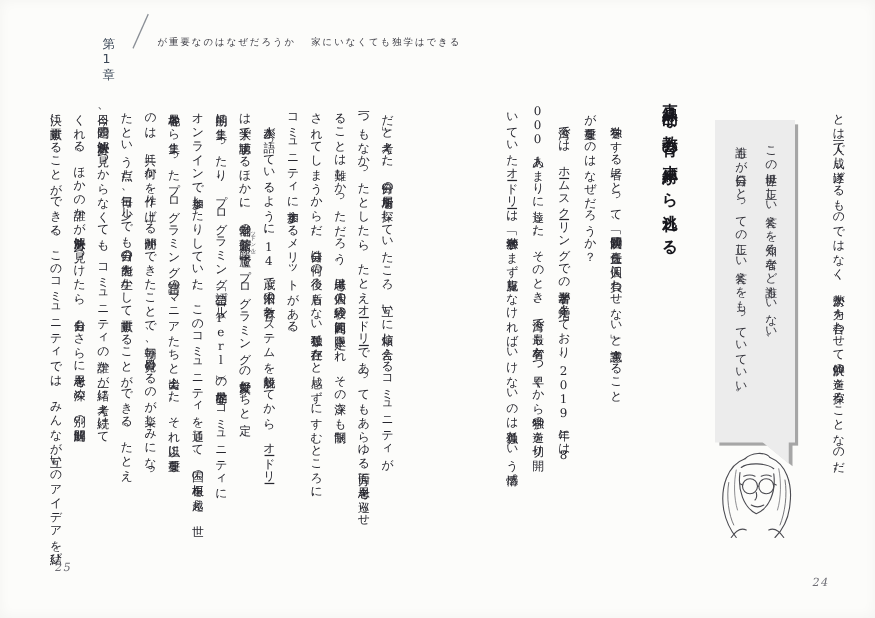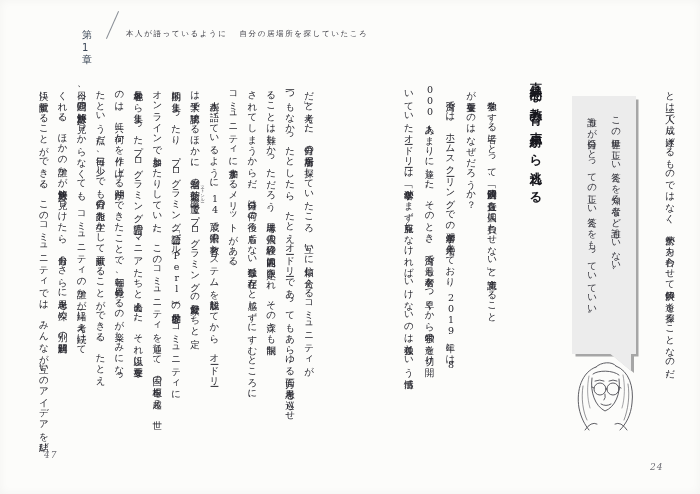--- a/index.html
+++ b/index.html
@@ -70,21 +70,21 @@
   }
   .page-num.left{left:44px;top:450px;}
   .page-num.right{left:650px;top:462px;}
 </style>
 </head>
 <body>
 
 <div class="chapter-header">
   <span class="chapter-num">第1章</span>
   <span class="header-slash"></span>
-  <span class="chapter-title-wrap"><span>本人が語っているように</span><span class="gap"></span><span>自分の居場所を探していたころ</span></span>
+  <span class="chapter-title-wrap"><span>が重要なのはなぜだろうか</span><span class="gap"></span><span>家にいなくても独学はできる</span></span>
 </div>
 
 <div>
   <div class="lead-col vtext">
     <p>とは一人で成し遂げるものではなく、大勢が力を合わせて解決の道を探ることなのだ。</p>
   </div>
 
   <div class="bubble-tail-shadow"></div>
   <div class="quote-bubble">
     <div class="vtext">
@@ -140,14 +140,14 @@
       <p>は大学で聴講するほかに、老舗の茶館「<ruby>紫藤廬<rt>ツートンルー</rt></ruby>」でプログラミングの愛好家たちと定</p>
       <p>期的に集まったり、プログラミング言語「パール（Perl）」の世界的なコミュニティに</p>
       <p>オンラインで参加したりしていた。このコミュニティを通じて、国の垣根を越え、世</p>
       <p>界各地から集まったプログラミング言語のマニアたちと出会えた。それ以上に重要な</p>
       <p>のは、共に何かを作り上げる仲間ができたことで、毎朝、目覚めるのが楽しみになっ</p>
       <p>たという点だ。毎日、少しでも自分の能力を生かして貢献することができる。たとえ</p>
       <p>今日、問題の解決方法が見つからなくても、コミュニティの誰かが一緒に考え続けて</p>
       <p>くれる。ほかの誰かが解決方法を見つけたら、自分もさらに思考を深め、別の問題解</p>
       <p>決に貢献することができる。このコミュニティでは、みんなが互いのアイデアを結び</p>
     </div>
-  <div class="page-num left">47</div>
+  <div class="page-num left">25</div>
 </div>
 
 </body></html>

